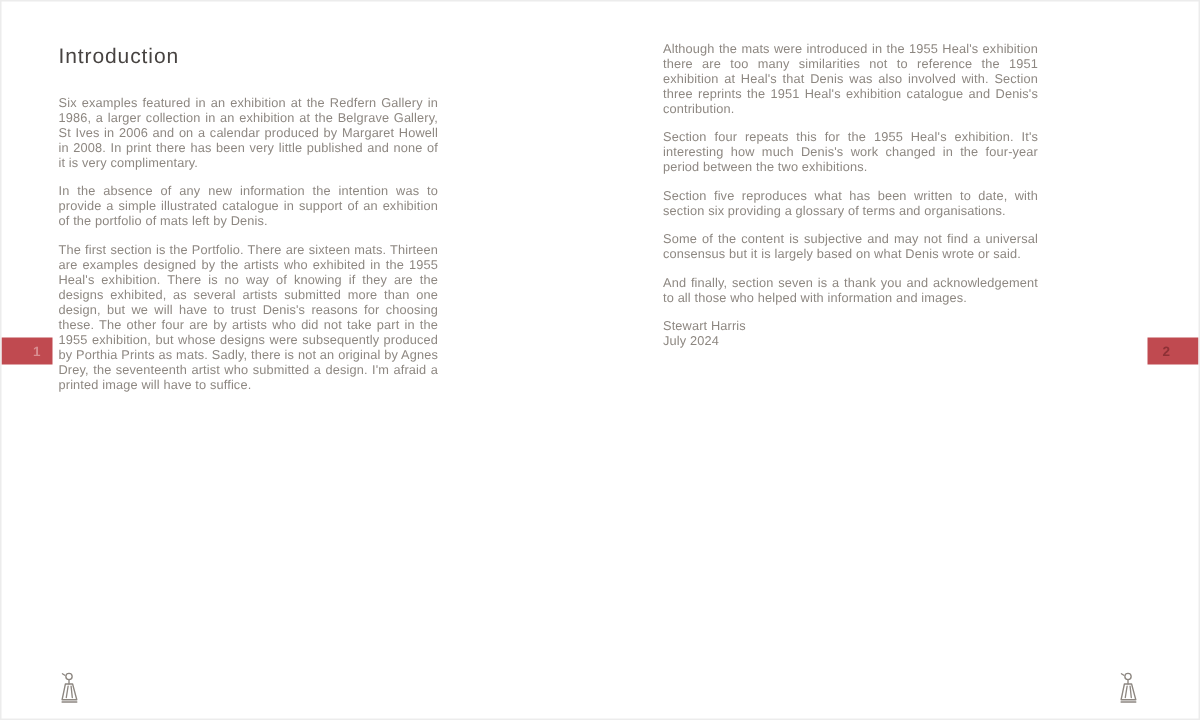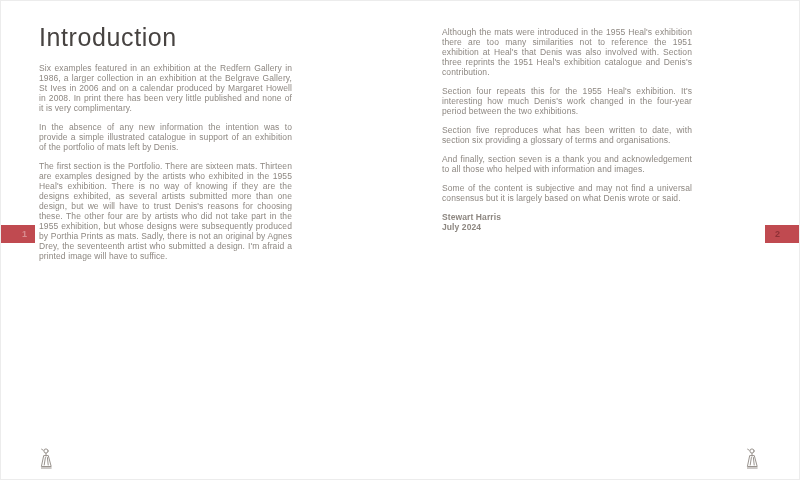--- a/index.html
+++ b/index.html
@@ -8,32 +8,32 @@
     border:1px solid #ececec;box-sizing:border-box;
     font-family:"Liberation Sans",sans-serif;overflow:hidden;
   }
   .page{position:absolute;top:0;height:480px;width:400px;}
   .page-left{left:0;}
   .page-right{left:400px;}
   .content{position:absolute;}
   .content-left{left:38px;top:24px;width:253px;}
   .content-right{left:41px;top:26px;width:250px;}
   h1.title{
-    font-size:25px;font-weight:400;color:#474341;letter-spacing:.6px;
+    font-size:14px;font-weight:400;color:#474341;letter-spacing:.6px;
     margin:0 0 14px 0;line-height:24px;
   }
   p.body{
     font-size:8.5px;line-height:10px;color:#8d8781;letter-spacing:.1px;
     text-align:justify;margin:0 0 9px 0;
   }
   p.sig{
     font-size:8.5px;line-height:10px;color:#8d8781;letter-spacing:.1px;
     margin:0;
   }
-  .sig-block{margin-top:1px;font-weight:bold;}
+  .sig-block{margin-top:1px;}
   .tab{
     position:absolute;top:224px;height:18px;width:34px;
     font-size:9px;font-weight:bold;line-height:18px;box-sizing:border-box;
   }
   .tab-left{left:0;text-align:right;padding-right:8px;}
   .tab-right{right:0;text-align:left;padding-left:10px;}
   .logo{position:absolute;width:18px;height:24px;}
   .logo-left{left:36px;top:446px;}
   .logo-right{left:742px;top:446px;}
 </style>
@@ -49,22 +49,22 @@
       <p class="body">In the absence of any new information the intention was to provide a simple illustrated catalogue in support of an exhibition of the portfolio of mats left by Denis.</p>
       <p class="body">The first section is the Portfolio. There are sixteen mats. Thirteen are examples designed by the artists who exhibited in the 1955 Heal's exhibition. There is no way of knowing if they are the designs exhibited, as several artists submitted more than one design, but we will have to trust Denis's reasons for choosing these. The other four are by artists who did not take part in the 1955 exhibition, but whose designs were subsequently produced by Porthia Prints as mats. Sadly, there is not an original by Agnes Drey, the seventeenth artist who submitted a design. I'm afraid a printed image will have to suffice.</p>
     </div>
   </div>
 
   <div class="page page-right">
     <div class="content content-right">
       <p class="body">Although the mats were introduced in the 1955 Heal's exhibition there are too many similarities not to reference the 1951 exhibition at Heal's that Denis was also involved with. Section three reprints the 1951 Heal's exhibition catalogue and Denis's contribution.</p>
       <p class="body">Section four repeats this for the 1955 Heal's exhibition. It's interesting how much Denis's work changed in the four-year period between the two exhibitions.</p>
       <p class="body">Section five reproduces what has been written to date, with section six providing a glossary of terms and organisations.</p>
+      <p class="body">Some of the content is subjective and may not find a universal consensus but it is largely based on what Denis wrote or said.</p>
       <p class="body">And finally, section seven is a thank you and acknowledgement to all those who helped with information and images.</p>
-      <p class="body">Some of the content is subjective and may not find a universal consensus but it is largely based on what Denis wrote or said.</p>
       <div class="sig-block">
         <p class="sig">Stewart Harris</p>
         <p class="sig">July 2024</p>
       </div>
     </div>
   </div>
 
   <div class="tab tab-left" style="background:#c04a50;color:#d98e91;">
     <span>1</span>
   </div>

